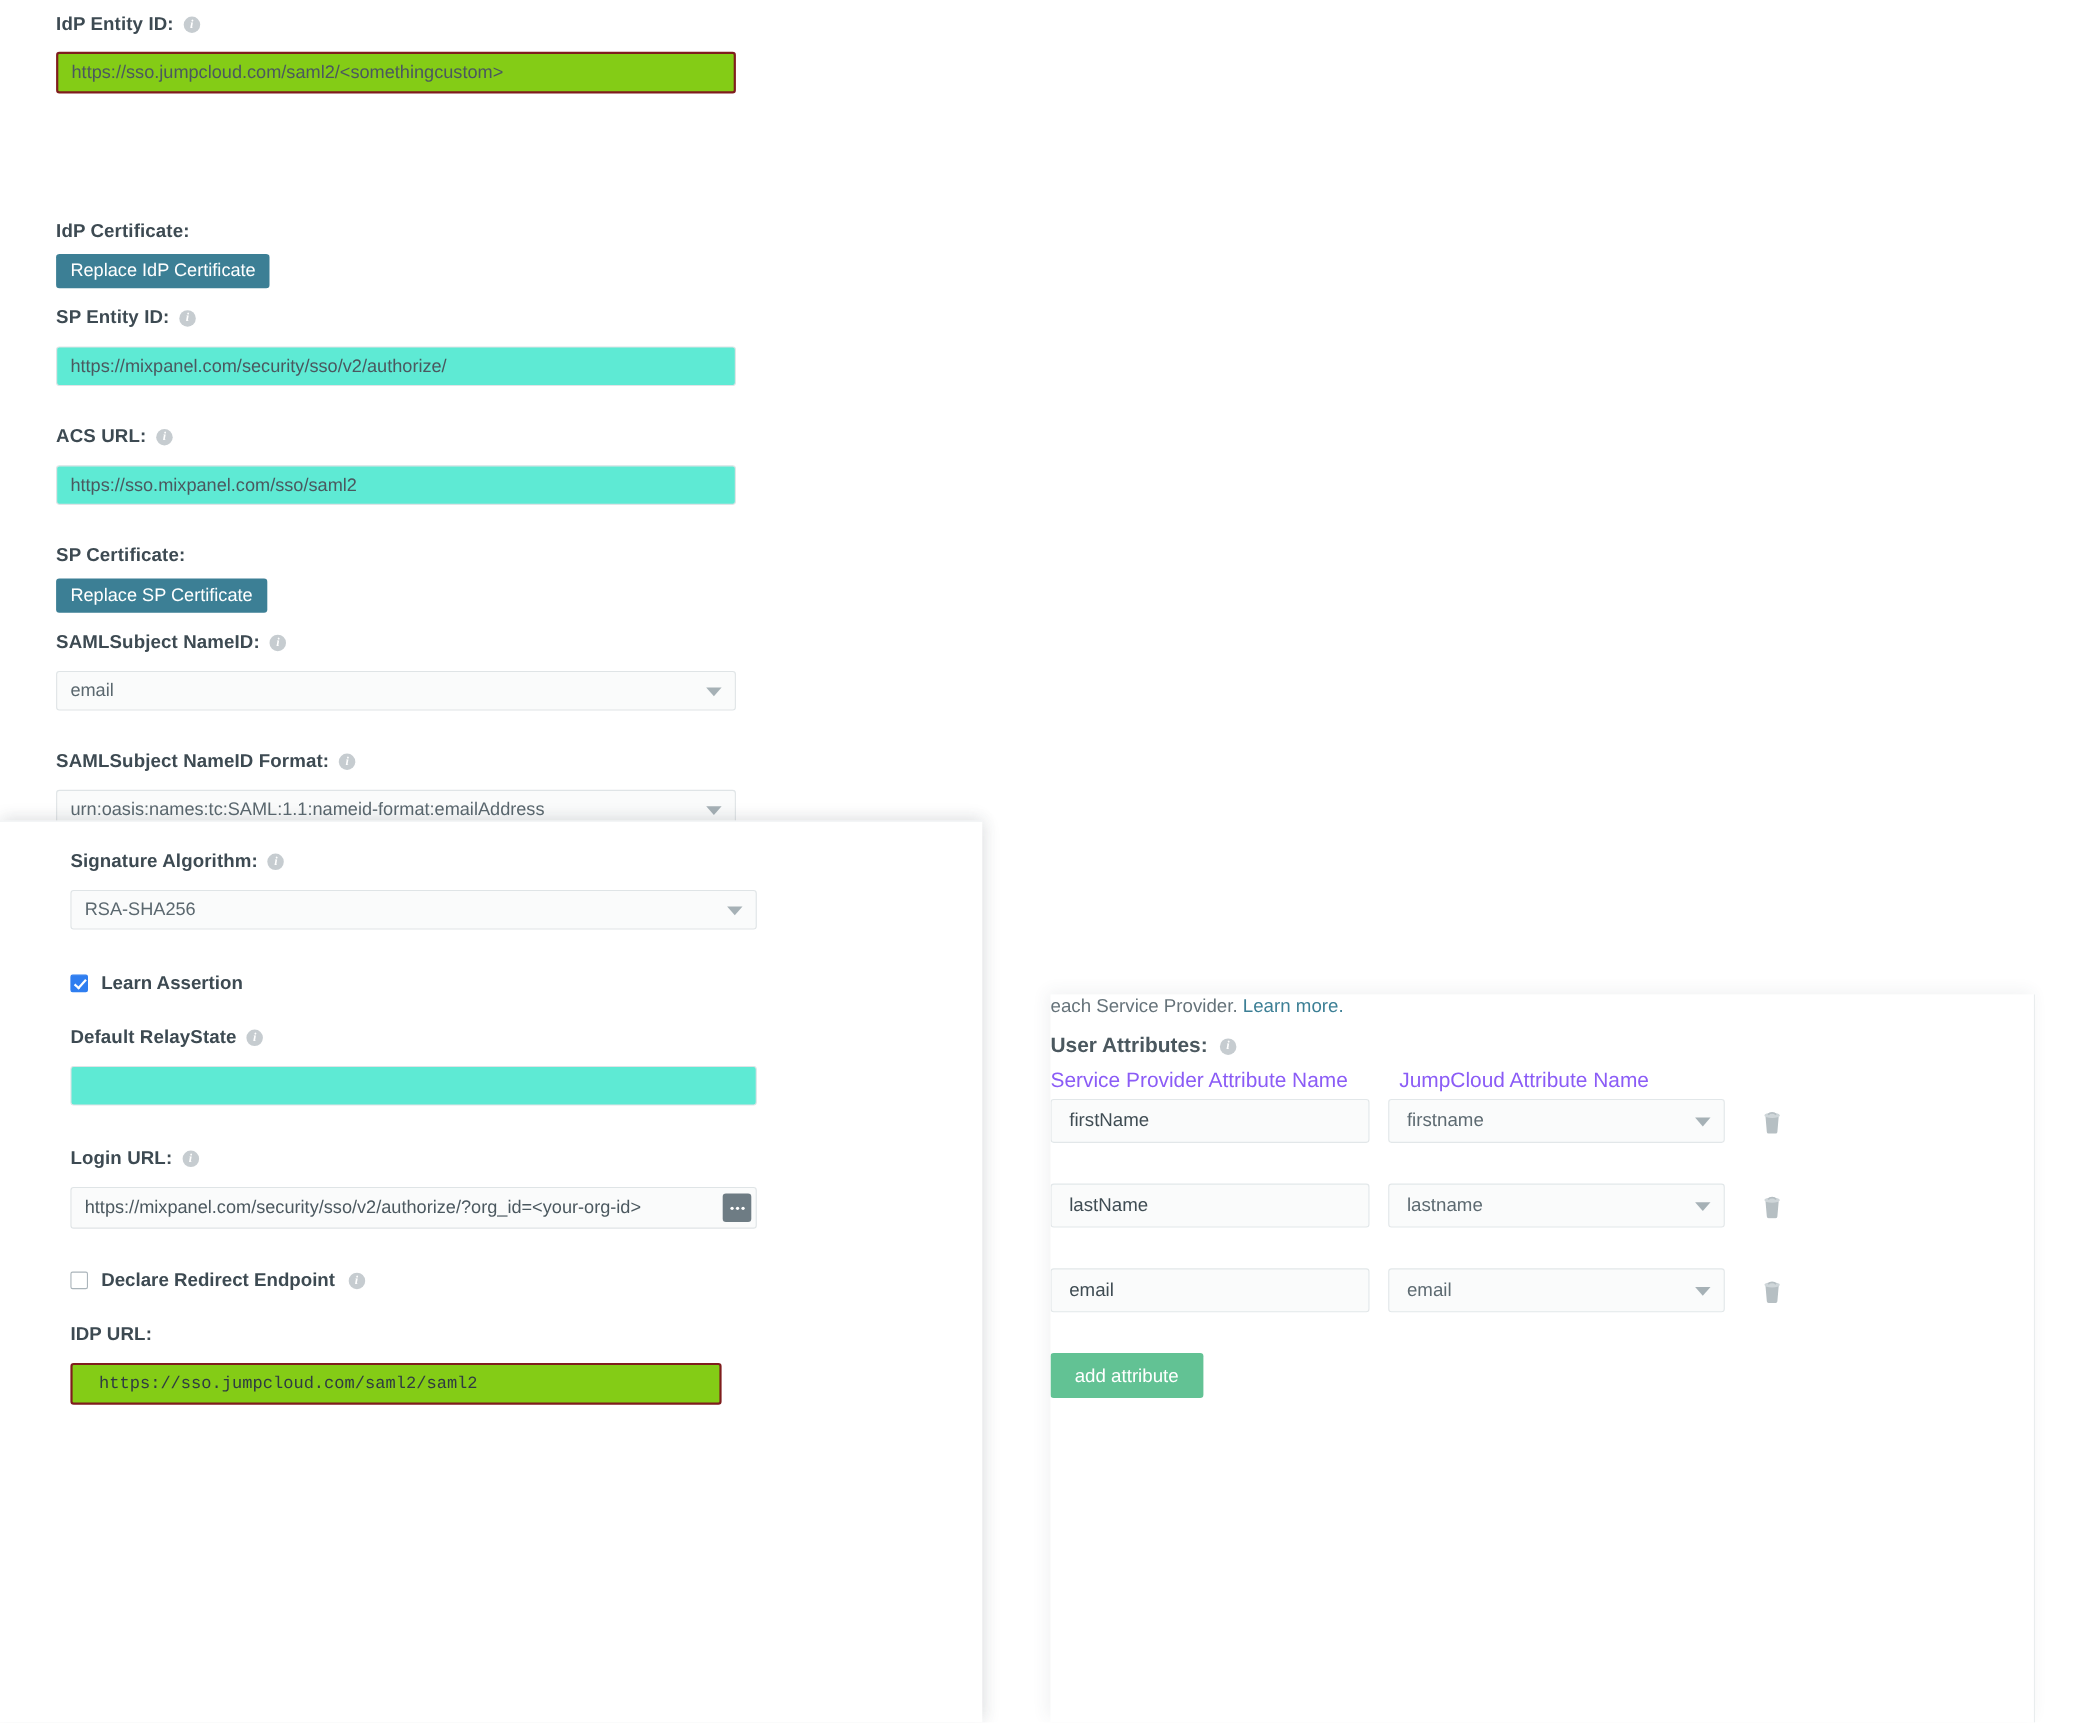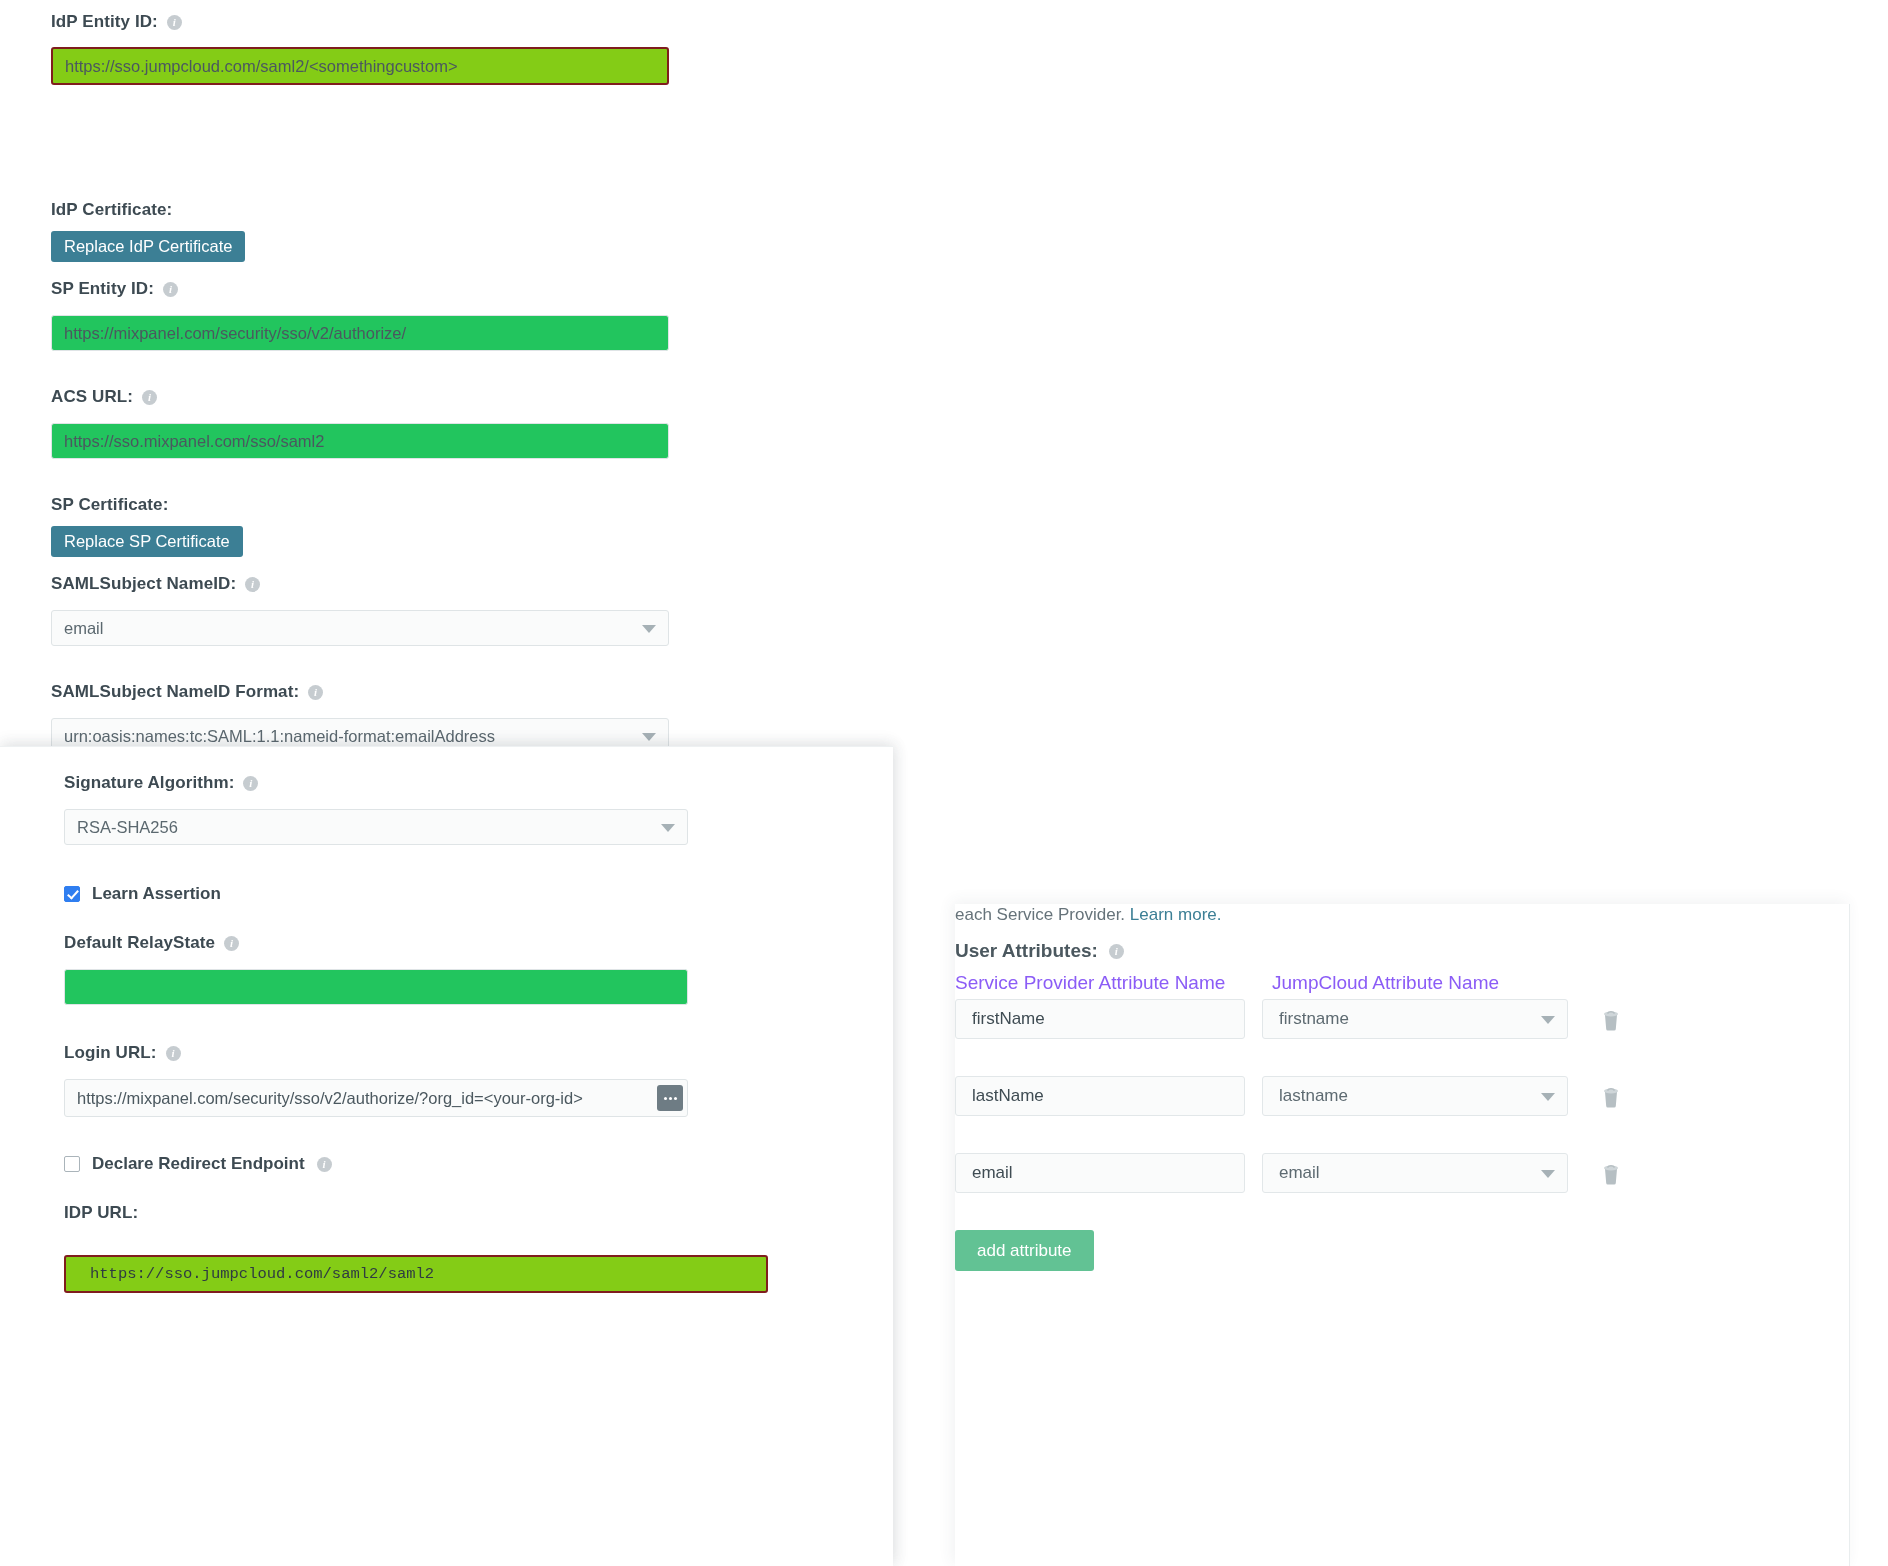--- a/index.html
+++ b/index.html
@@ -49,21 +49,21 @@
     font-size: 11px;
     font-style: italic;
     font-weight: bold;
     line-height: 15px;
     text-align: center;
     font-family: "Liberation Serif", serif;
     flex: none;
   }
 
   .text-input {
-    background: #22c55e;
+    background: #5eead4;
     border: 1px solid #dfe4e6;
     border-radius: 3px;
     height: 36px;
     font-size: 16.5px;
     color: #4b585f;
     padding: 0 12px;
     display: flex;
     align-items: center;
     width: 618px;
     overflow: hidden;
@@ -428,21 +428,21 @@
       <div class="slot chk-row" style="left:64px; top:407px;">
         <span class="chk"></span>
         <span>Declare Redirect Endpoint</span>
         <span class="info-icon">i</span>
       </div>
 
       <div class="slot" style="left:64px; top:456px;">
         <div class="field-label">
           <span>IDP URL:</span>
         </div>
-        <div class="text-input focused mono" style="margin-top:32px; width:704px;padding-left:24px;">
+        <div class="text-input focused mono" style="margin-top:16px; width:592px;padding-left:24px;">
           <span>https://sso.jumpcloud.com/saml2/saml2</span>
         </div>
       </div>
 
     </div>
   </div>
 
   <div class="right-panel">
     <div class="inner">
 

